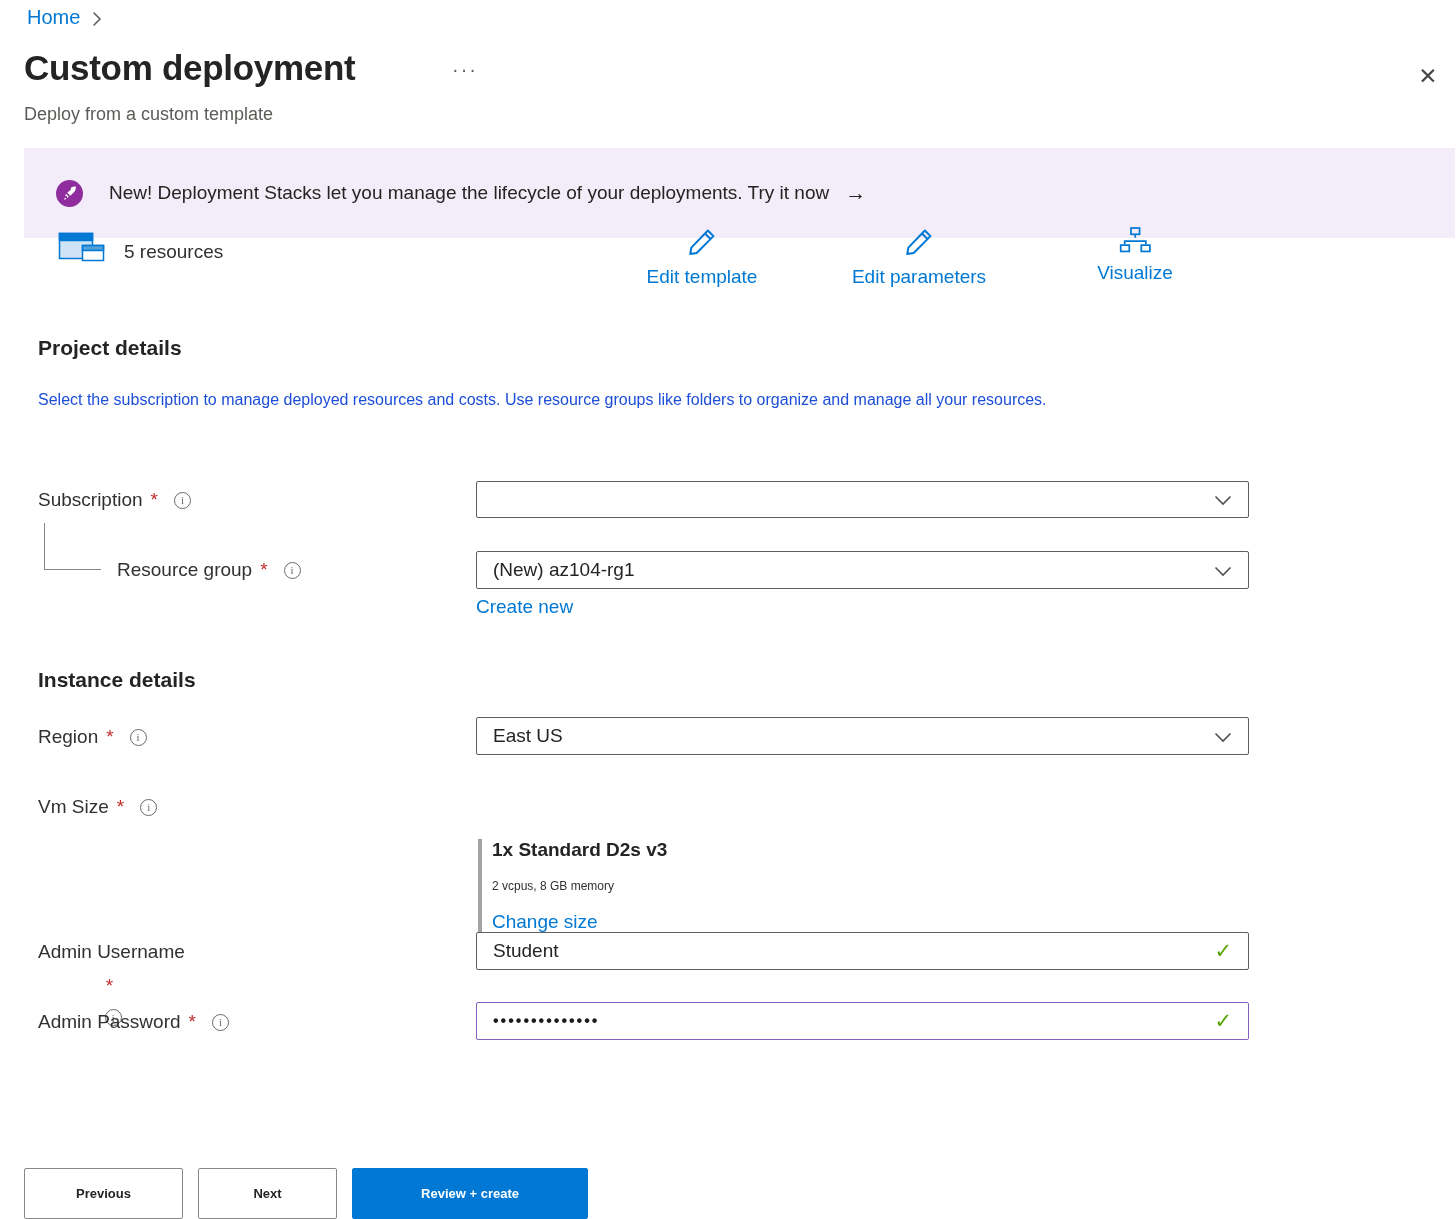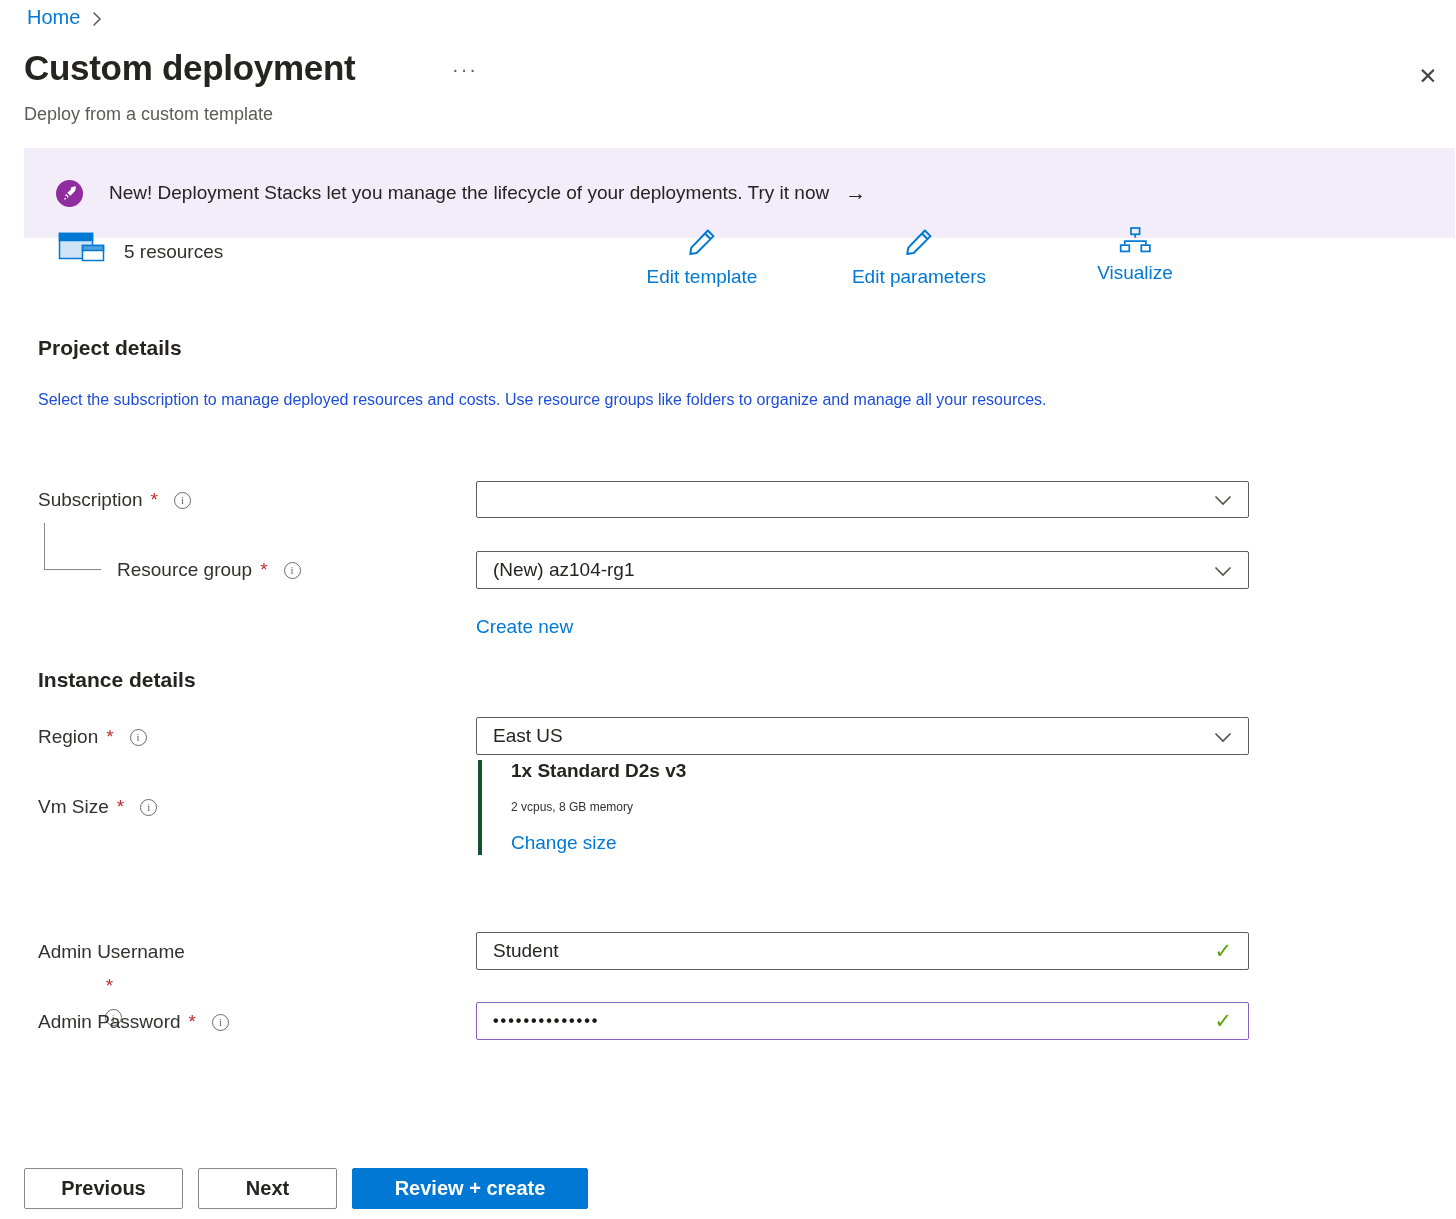--- a/index.html
+++ b/index.html
@@ -50,35 +50,35 @@
   
   .dropdown, .text-field { position: absolute; left: 476px; width: 773px; height: 38px; border: 1px solid #605e5c; border-radius: 2px; background: #fff; display: flex; align-items: center; justify-content: space-between; padding: 0 16px; font-size: 19px; color: #252423; cursor: pointer; }
   .dropdown .chev { display: inline-flex; margin-top: 2px; }
   .text-field { cursor: text; }
   .check { color: #57a300; font-size: 21px; font-weight: 700; }
 
   #dd-subscription { top: 481px; height: 37px; }
   #dd-resource-group { top: 551px; }
   #dd-region { top: 717px; }
 
-  .link { color: #0078d4; font-size: 19px; cursor: pointer; margin-top: 20px; }
+  .link { color: #0078d4; font-size: 19px; cursor: pointer; }
   #create-new-link { position: absolute; left: 476px; top: 596px; }
 
   
-  .vm-block { position: absolute; left: 478px; top: 760px; border-left: 4px solid #14532d; padding-left: 29px; }
+  .vm-block { position: absolute; left: 478px; top: 839px; border-left: 4px solid #a3a3a3; padding-left: 10px; }
   .vm-title { font-size: 19px; font-weight: 700; color: #252423; line-height: 22px; }
   .vm-specs { font-size: 12px; color: #323130; line-height: 22px; margin-top: 14px; }
   .vm-change { margin-top: 14px; line-height: 22px; }
 
   #tf-admin-username { top: 932px; }
   #tf-admin-password { top: 1002px; border-color: #8661c5; }
   .pwd-dots { font-size: 16px; letter-spacing: 2px; color: #1b1a19; font-weight: 700; }
 
   
-  .btn { position: absolute; top: 1168px; height: 41px; display: flex; align-items: center; justify-content: center; font-size: 20px; font-weight: 600; border-radius: 2px; cursor: pointer; }
+  .btn { position: absolute; top: 1168px; height: 51px; display: flex; align-items: center; justify-content: center; font-size: 13px; font-weight: 600; border-radius: 2px; cursor: pointer; }
   .btn-secondary { border: 1px solid #8a8886; background: #fff; color: #252423; }
   .btn-primary { background: #0078d4; color: #fff; border: 1px solid #0078d4; }
   #btn-previous { left: 24px; width: 159px; }
   #btn-next { left: 198px; width: 139px; }
   #btn-review-create { left: 352px; width: 236px; }
 </style>
 </head>
 <body>
 
 <div class="page">

